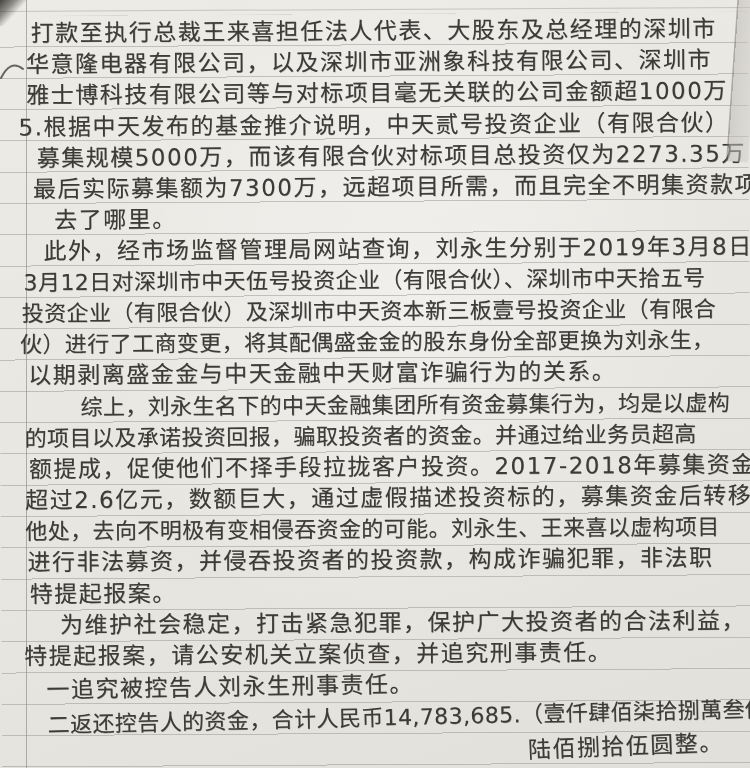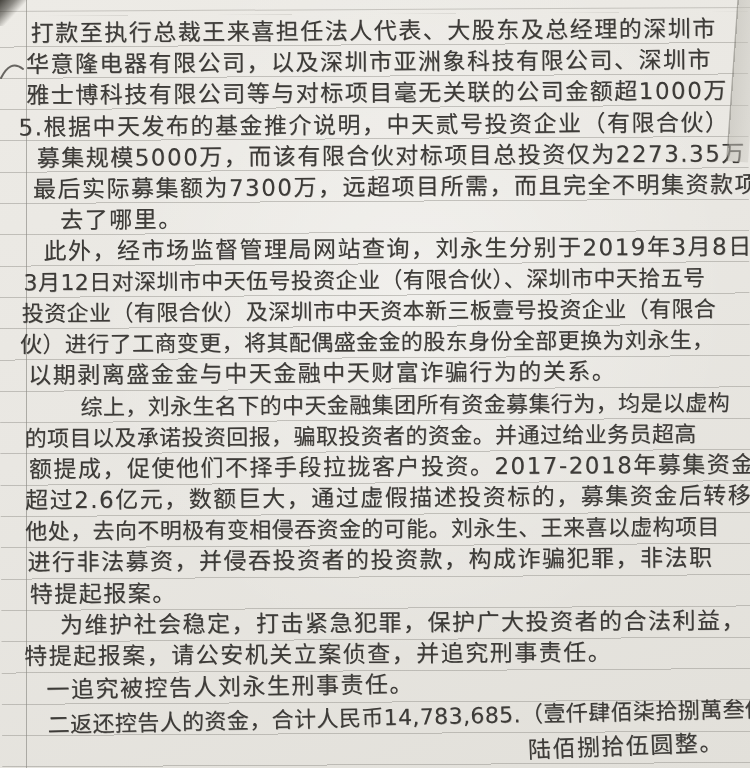--- a/index.html
+++ b/index.html
@@ -91,21 +91,21 @@
       <path d="M1 22 C 7 10, 14 6, 23 13" fill="none" stroke="rgba(70,68,64,0.8)" stroke-width="2" stroke-linecap="round"></path>
     </svg>
 
     <div class="content">
       <div class="hl" style="top:16px;  left:33px;">打款至执行总裁王来喜担任法人代表、大股东及总经理的深圳市</div>
       <div class="hl" style="top:47px;  left:28px;">华意隆电器有限公司，以及深圳市亚洲象科技有限公司、深圳市</div>
       <div class="hl" style="top:78px;  left:28px;">雅士博科技有限公司等与对标项目毫无关联的公司金额超1000万</div>
       <div class="hl" style="top:110px; left:20px;">5.根据中天发布的基金推介说明，中天贰号投资企业（有限合伙）</div>
       <div class="hl" style="top:141px; left:38px;">募集规模5000万，而该有限合伙对标项目总投资仅为2273.35万</div>
       <div class="hl" style="top:172px; left:34px;">最后实际募集额为7300万，远超项目所需，而且完全不明集资款项</div>
-      <div class="hl" style="top:203px; left:61px;">去了哪里。</div>
+      <div class="hl" style="top:203px; left:55px;">去了哪里。</div>
       <div class="hl" style="top:234px; left:44px;">此外，经市场监督管理局网站查询，刘永生分别于2019年3月8日</div>
       <div class="hl long" style="top:265px; left:24px;">3月12日对深圳市中天伍号投资企业（有限合伙）、深圳市中天拾五号</div>
       <div class="hl long" style="top:296px; left:22px;">投资企业（有限合伙）及深圳市中天资本新三板壹号投资企业（有限合</div>
       <div class="hl long" style="top:327px; left:20px;">伙）进行了工商变更，将其配偶盛金金的股东身份全部更换为刘永生，</div>
       <div class="hl" style="top:358px; left:28px;">以期剥离盛金金与中天金融中天财富诈骗行为的关系。</div>
       <div class="hl long" style="top:390px; left:80px;">综上，刘永生名下的中天金融集团所有资金募集行为，均是以虚构</div>
       <div class="hl long" style="top:421px; left:24px;">的项目以及承诺投资回报，骗取投资者的资金。并通过给业务员超高</div>
       <div class="hl" style="top:452px; left:28px;">额提成，促使他们不择手段拉拢客户投资。2017-2018年募集资金</div>
       <div class="hl" style="top:483px; left:24px;">超过2.6亿元，数额巨大，通过虚假描述投资标的，募集资金后转移</div>
       <div class="hl long" style="top:514px; left:24px;">他处，去向不明极有变相侵吞资金的可能。刘永生、王来喜以虚构项目</div>

